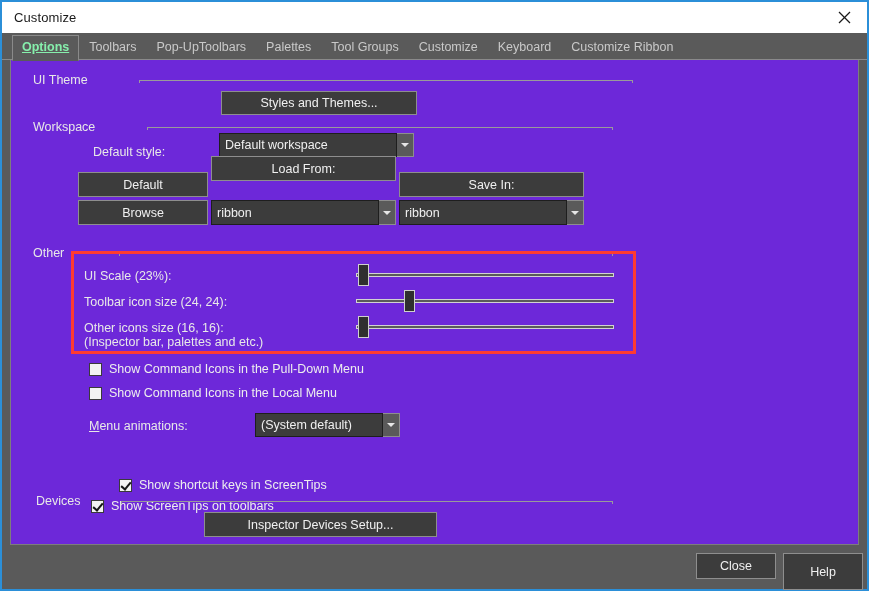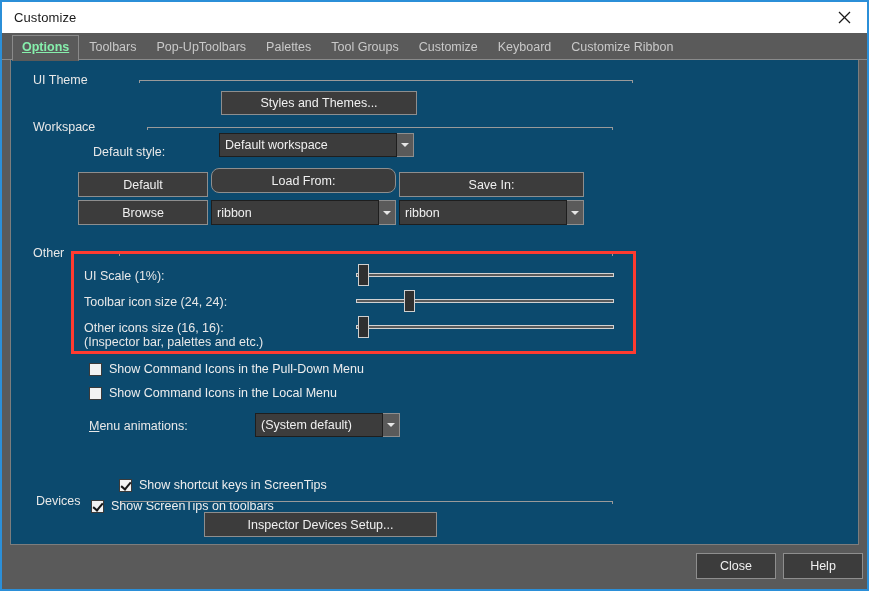--- a/index.html
+++ b/index.html
@@ -63,21 +63,21 @@
     margin-bottom:-1px;
   }
   .tab u{text-decoration:underline;}
   .tabline{
     position:absolute;left:0;right:0;top:57px;height:1px;background:#8a8a8a;
   }
 
   
   .content{
     position:absolute;left:8px;top:58px;right:8px;bottom:44px;
-    background:#0c4a6e;
+    background:#6d28d9;
     border:1px solid #7d7d7d;
     border-top:none;
     box-sizing:border-box;
   }
 
   .abs{position:absolute;}
   .lbl{font-size:12.5px;color:#e8e8e8;white-space:nowrap;}
   .grouplabel{font-size:12.5px;color:#e8e8e8;}
   .grouprule{
     position:absolute;height:1px;background:#9a9a9a;
@@ -235,21 +235,21 @@
 
     <div class="abs lbl" style="left:82px;top:85px;">Default style:</div>
     <div class="combo" style="left:208px;top:73px;width:195px;height:24px;">
       <div class="field">Default workspace</div>
       <div class="arrow">
           <i></i>
         </div>
     </div>
 
     <div class="btn" style="left:67px;top:112px;width:130px;height:25px;">Default</div>
-    <div class="btn" style="left:200px;top:108px;width:185px;height:25px;border-radius:8px;">Load From:</div>
+    <div class="btn" style="left:200px;top:96px;width:185px;height:25px;">Load From:</div>
     <div class="btn" style="left:388px;top:112px;width:185px;height:25px;">Save In:</div>
 
     <div class="btn" style="left:67px;top:140px;width:130px;height:25px;">Browse</div>
     <div class="combo" style="left:200px;top:140px;width:185px;height:25px;">
       <div class="field">ribbon</div>
       <div class="arrow">
           <i></i>
         </div>
     </div>
     <div class="combo" style="left:388px;top:140px;width:185px;height:25px;">
@@ -257,21 +257,21 @@
       <div class="arrow">
           <i></i>
         </div>
     </div>
 
     <div class="abs lbl grouplabel" style="left:22px;top:186px;">Other</div>
     <div class="grouprule" style="left:108px;top:193px;width:494px;"></div>
 
     <div class="redbox" style="left:60px;top:191px;width:565px;height:103px;"></div>
 
-    <div class="abs lbl" style="left:73px;top:209px;">UI Scale (1%):</div>
+    <div class="abs lbl" style="left:73px;top:209px;">UI Scale (23%):</div>
     <div class="slider" style="left:345px;top:204px;width:258px;">
       <div class="track"></div>
       <div class="thumb" style="left:2px;"></div>
     </div>
 
     <div class="abs lbl" style="left:73px;top:235px;">Toolbar icon size (24, 24):</div>
     <div class="slider" style="left:345px;top:230px;width:258px;">
       <div class="track"></div>
       <div class="thumb" style="left:48px;"></div>
     </div>
@@ -311,16 +311,16 @@
 
     <div class="abs lbl grouplabel" style="left:25px;top:434px;">Devices</div>
     <div class="grouprule" style="left:110px;top:441px;width:492px;"></div>
 
     <div class="btn" style="left:193px;top:452px;width:233px;height:25px;">Inspector Devices Setup...</div>
 
   </div>
 
   <div class="footer">
     <div class="btn" style="left:694px;top:8px;width:80px;height:26px;">Close</div>
-    <div class="btn" style="left:781px;top:8px;width:80px;height:26px;">Help</div>
+    <div class="btn" style="left:781px;top:8px;width:80px;height:37px;">Help</div>
   </div>
 
 </div>
 
 </body></html>

